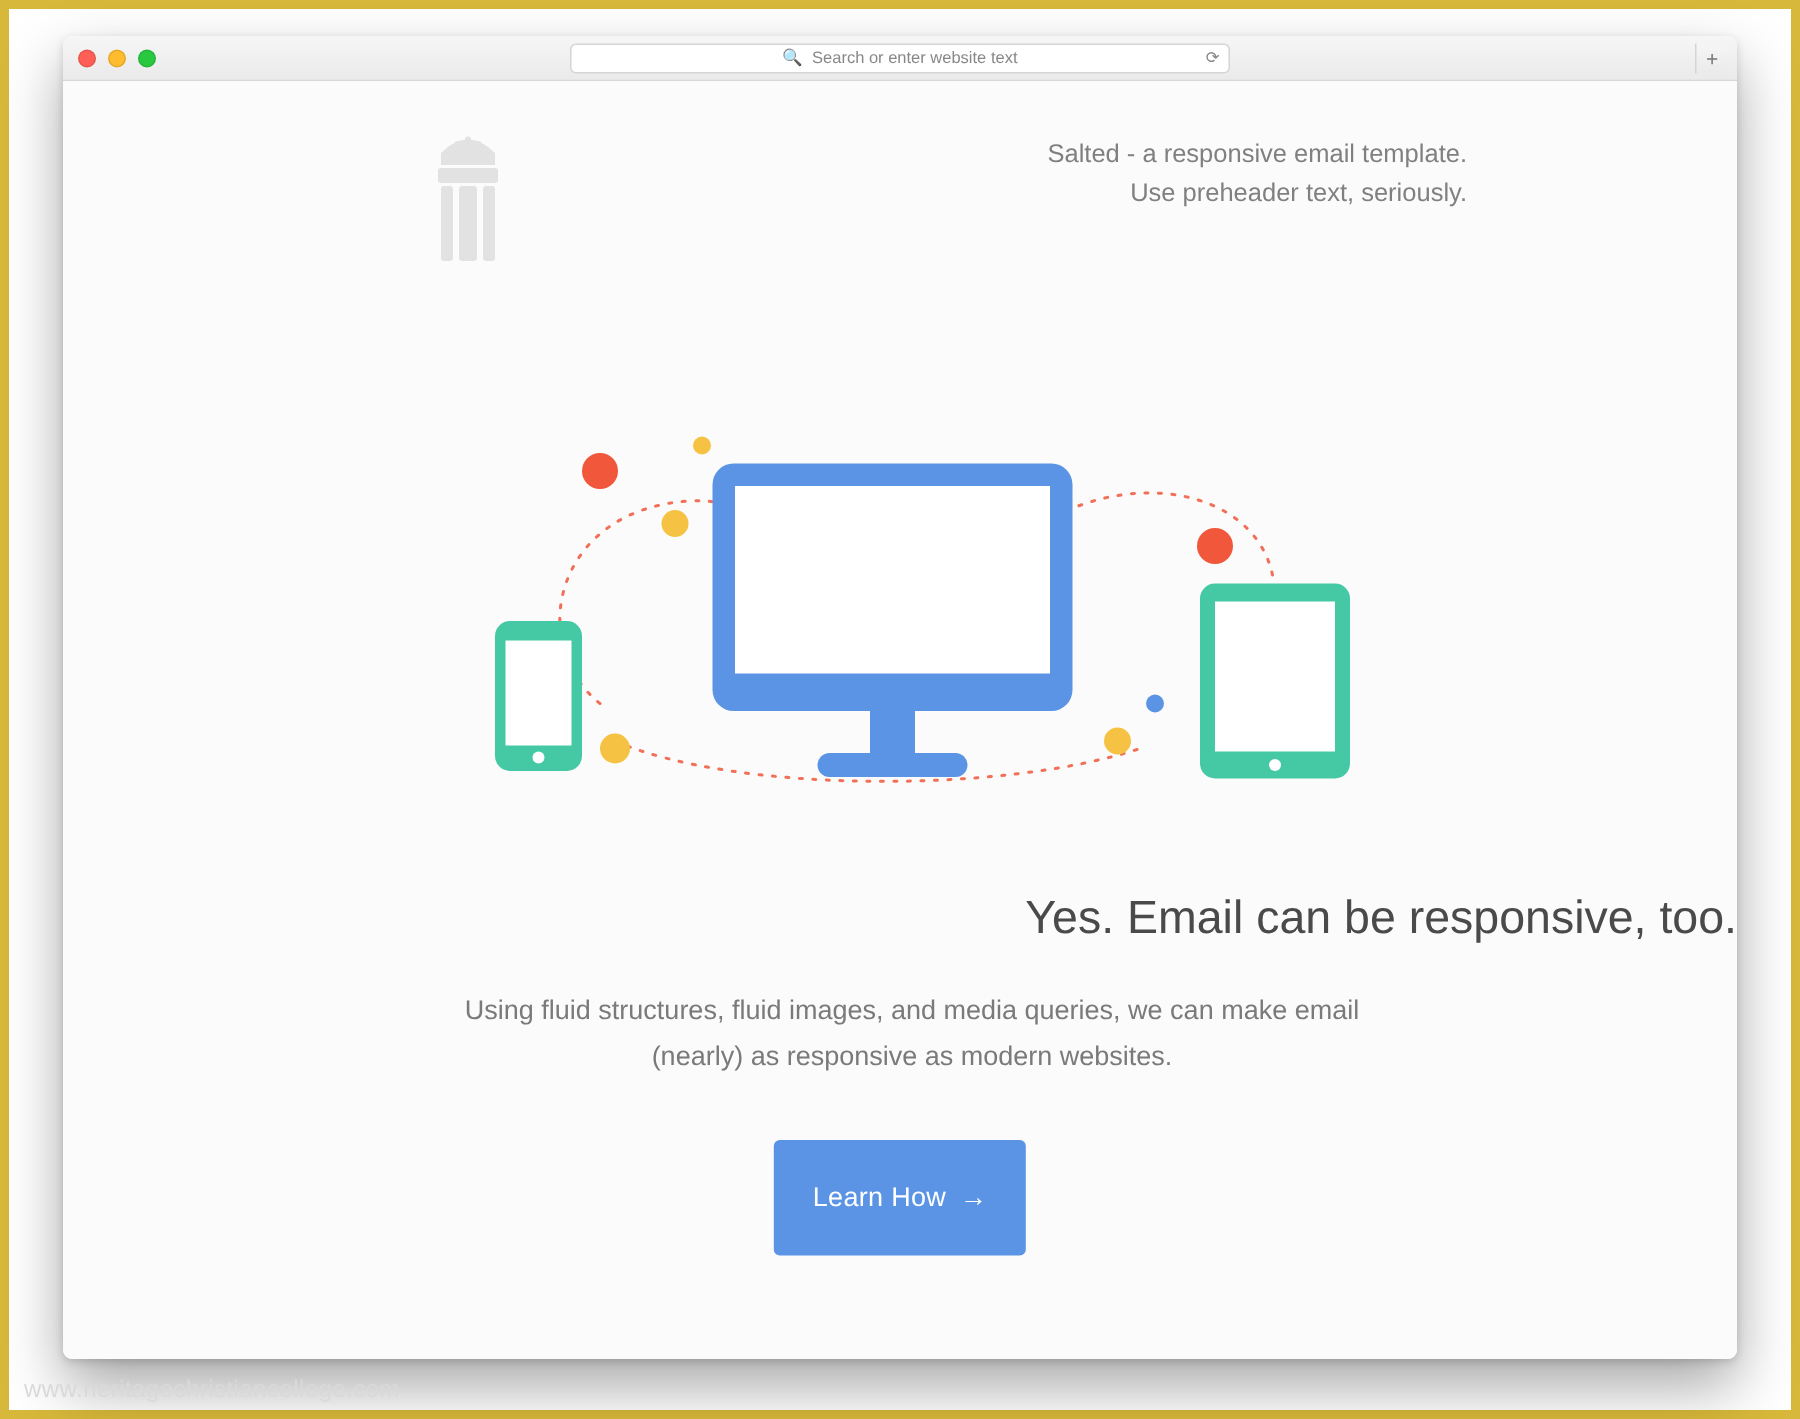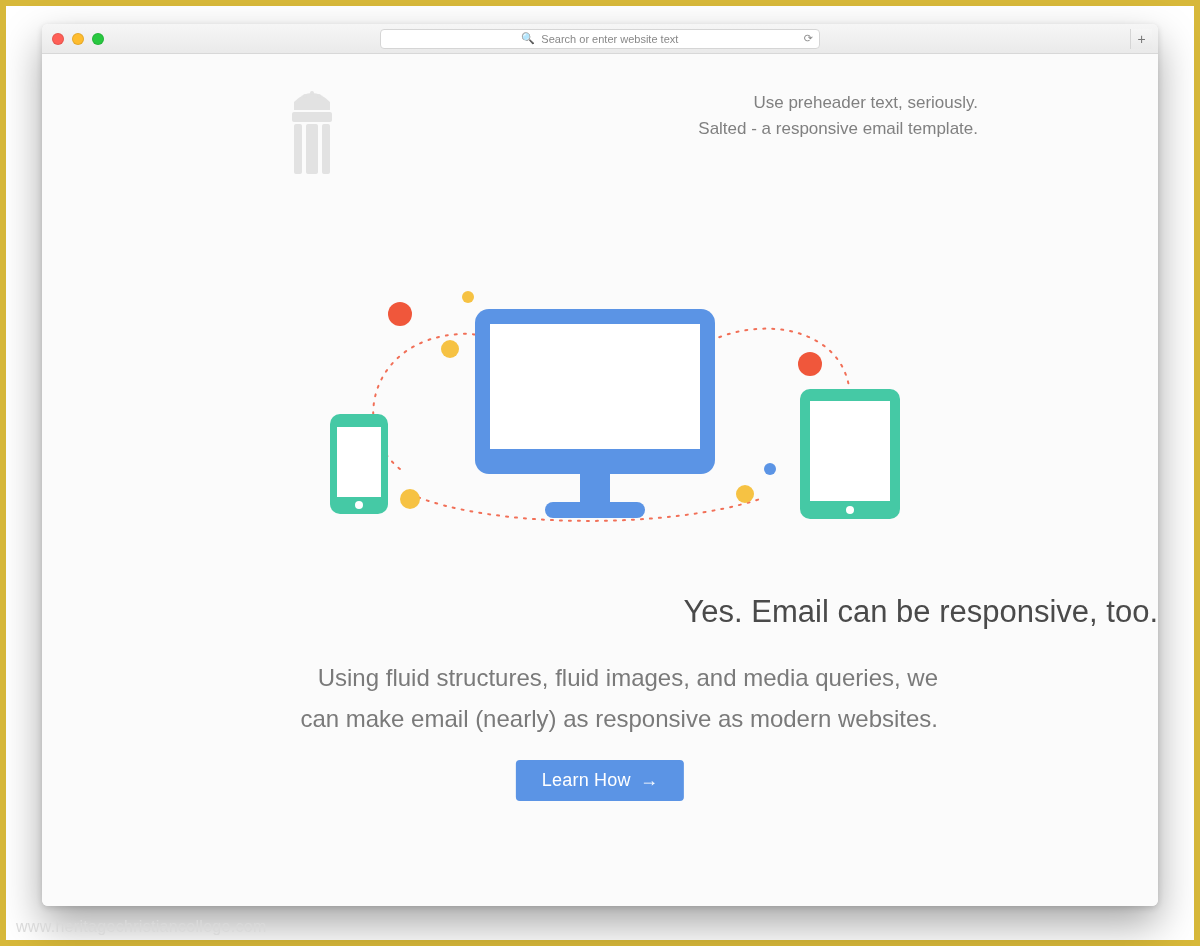--- a/index.html
+++ b/index.html
@@ -124,35 +124,35 @@
     left: 0; right: 0;
     text-align: right;
     color: #4a4a4a;
     font-size: 31px;
     font-weight: 400;
   }
   .subhead {
     position: absolute;
     top: 604px;
     left: 16px; right: 0;
-    text-align: right;
+    text-align: center;
     color: #7a7a7a;
-    font-size: 24px;
+    font-size: 18px;
     line-height: 1.7;
     padding: 0 220px;
   }
   .cta {
     position: absolute;
     top: 706px;
     left: 50%;
     transform: translateX(-50%);
     background: #5b94e5;
     color: #fff;
     font-size: 18px;
-    padding: 10px 26px;
+    padding: 28px 26px;
     border-radius: 4px;
     border: none;
     cursor: pointer;
     letter-spacing: .2px;
   }
   .cta .arrow { margin-left: 4px; }
 
   .watermark {
     position: absolute;
     left: 10px;
@@ -194,22 +194,22 @@
             <circle cx="40" cy="9" r="2"></circle>
             <circle cx="47" cy="12" r="2"></circle>
           <rect x="20" y="28" width="40" height="10" rx="2"></rect>
           <rect x="22" y="40" width="8" height="50" rx="2"></rect>
           <rect x="34" y="40" width="12" height="50" rx="2"></rect>
           <rect x="50" y="40" width="8" height="50" rx="2"></rect>
         </g>
       </svg>
 
       <div class="preheader">
+        <div>Salted - a responsive email template.</div>
         <div>Use preheader text, seriously.</div>
-        <div>Salted - a responsive email template.</div>
       </div>
 
       <svg class="hero" viewBox="0 0 620 260">
 
         <g fill="none" stroke="#f0573b" stroke-width="2" stroke-dasharray="2 7" stroke-linecap="round" opacity="0.85">
           <path d="M110 190 C 60 150, 80 60, 170 55 C 210 52, 215 80, 215 110"></path>
           <path d="M405 70 C 470 30, 560 50, 560 120"></path>
           <path d="M120 215 C 200 250, 380 250, 470 220"></path>
         </g>
 

